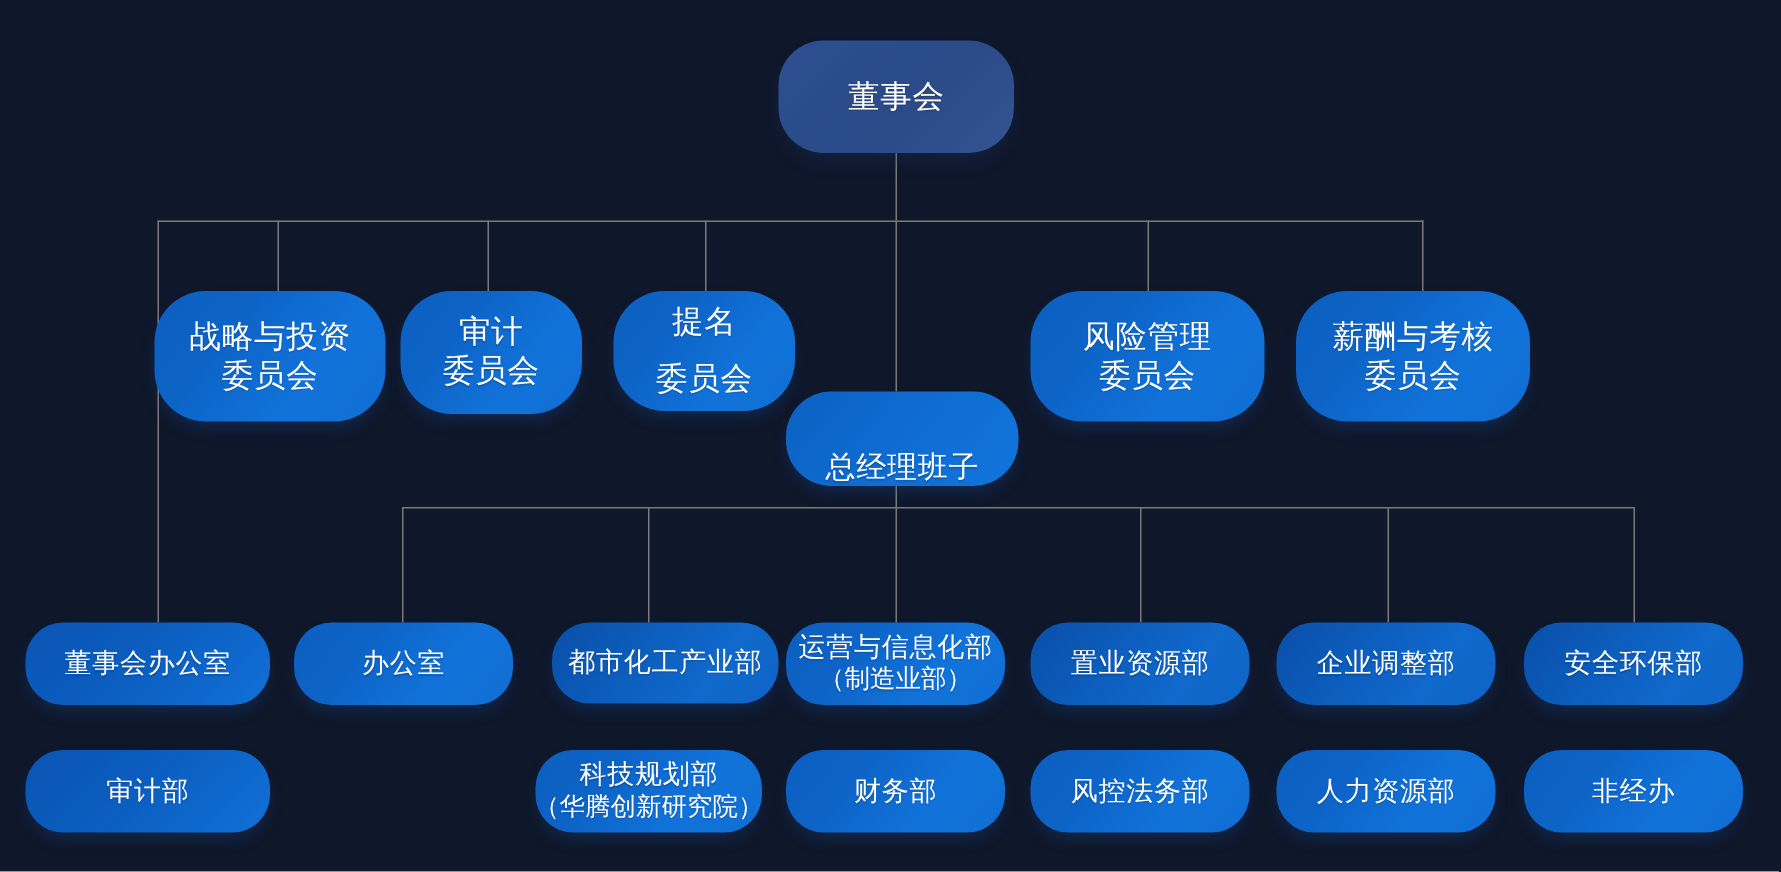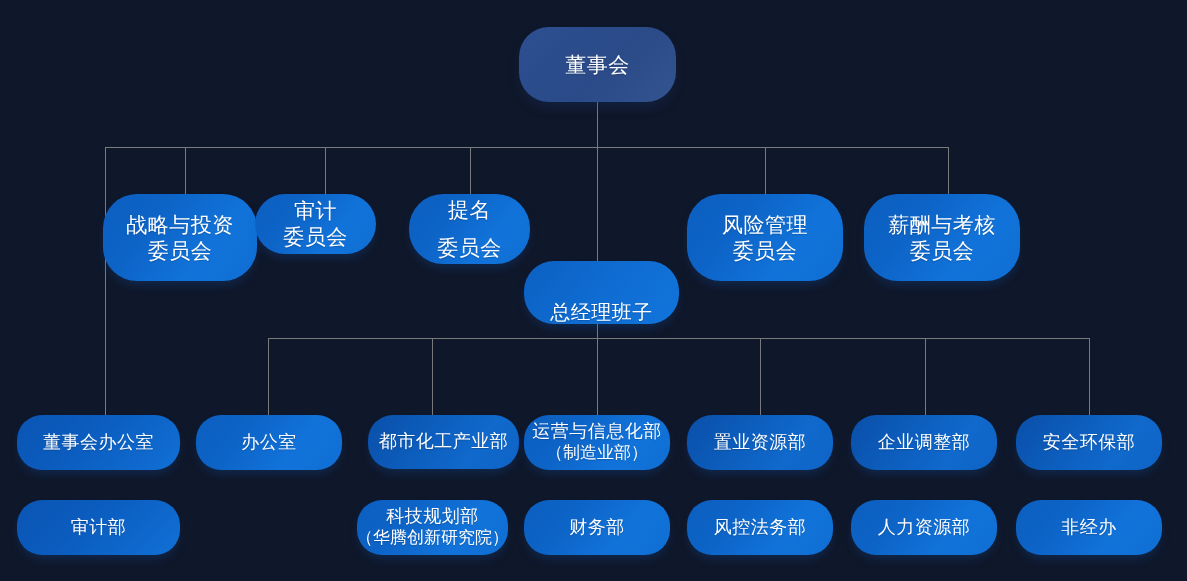--- a/index.html
+++ b/index.html
@@ -111,26 +111,26 @@
 
   <div class="node root" style="left:519px; top:27px; width:157px; height:75px;">
     <span class="ln">董事会</span>
   </div>
 
   <div class="node blue committee" style="left:103px; top:194px; width:154px; height:87px;">
     <span class="ln">战略与投资</span>
     <span class="ln">委员会</span>
   </div>
 
-  <div class="node blue committee" style="left:255px; top:194px; width:121px; height:60px;">
+  <div class="node blue committee" style="left:267px; top:194px; width:121px; height:82px;">
     <span class="ln">审计</span>
     <span class="ln">委员会</span>
   </div>
 
-  <div class="node blue committee" style="left:409px; top:194px; width:121px; height:70px;gap:12px;">
+  <div class="node blue committee" style="left:409px; top:194px; width:121px; height:80px;gap:12px;">
     <span class="ln">提名</span>
     <span class="ln">委员会</span>
   </div>
 
   <div class="node blue committee" style="left:687px; top:194px; width:156px; height:87px;">
     <span class="ln">风险管理</span>
     <span class="ln">委员会</span>
   </div>
 
   <div class="node blue committee" style="left:864px; top:194px; width:156px; height:87px;">

